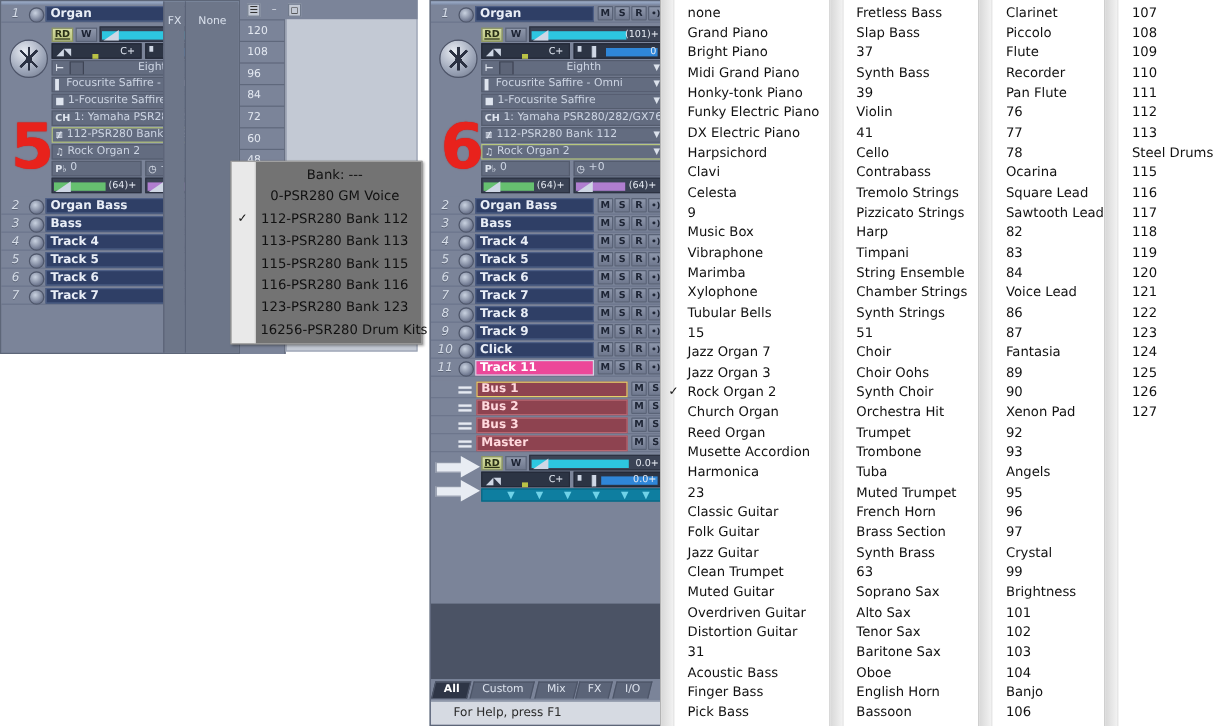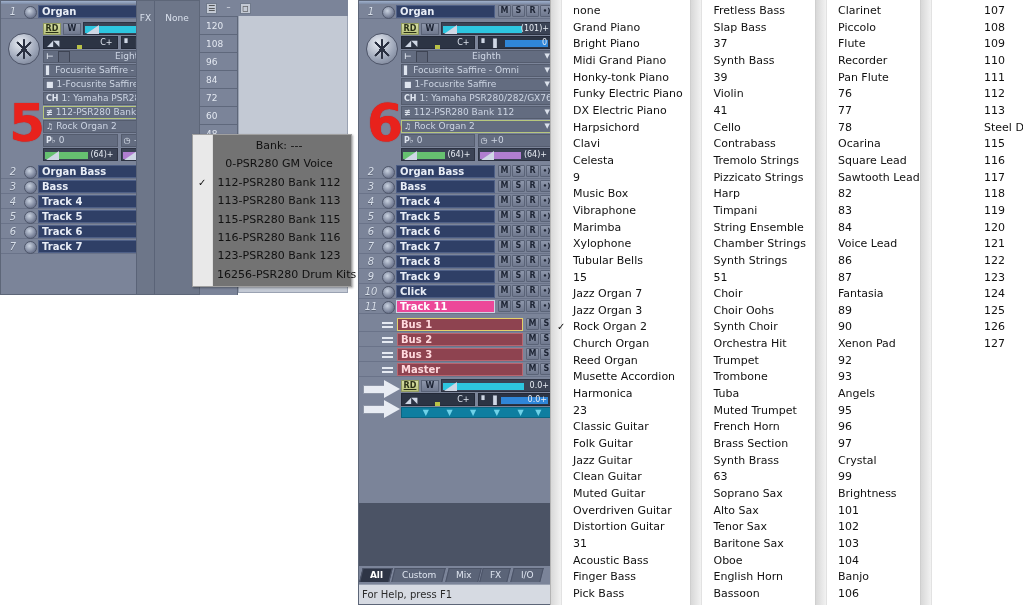--- a/index.html
+++ b/index.html
@@ -231,40 +231,40 @@
   .icol ul{ list-style:none;margin:0;padding:3px 0 0 0; position:relative;}
   .icol li{
     position:relative; padding:0 6px 0 22px;
     font-size:11px; line-height:16.65px; color:#111; white-space:nowrap;
     font-family:"DejaVu Sans","Liberation Sans",sans-serif;
   }
   .icol li .chk{ position:absolute; left:6px; top:0px; font-size:10px; }
   .icol.c1{ width:140px; }
   .icol.c2{ width:125px; }
   .icol.c3{ width:105px; }
-  .icol.c4{ width:103px;padding-left:41px; }
+  .icol.c4{ width:103px; }
   .icol + .icol{ border-left:1px solid #cfcfcf; }
 
   
   .tabs{
     position:absolute; left:0; bottom:22px; width:198px; height:16px;
     background:#7b8499; display:flex; align-items:flex-end; padding-left:2px;
   }
   .tab{
     height:14px; background:#5b6478; border:1px solid #4c5467;
     border-bottom:none; color:#dde3ee; font-size:9px;
     padding:0 7px 0 8px; line-height:13px;
     transform: skewX(-14deg); margin-right:2px;
   }
   .tab > span{ display:inline-block; transform: skewX(14deg); }
   .tab.active{ background:#2e3546; color:#ffffff; font-weight:bold; }
   .statusbar{
     position:absolute; left:0; bottom:0; width:198px; height:20px;
     background:#d6dae2; border-top:1px solid #9aa2b2;
-    color:#2b2b2b; font-size:10px; line-height:20px; padding-left:3px;
+    color:#2b2b2b; font-size:10px; line-height:20px; padding-left:19px;
     font-family:"DejaVu Sans","Liberation Sans",sans-serif;
   }
   .emptyarea{
     position:absolute; left:0; bottom:38px; width:198px; height:63px;
     background:#4b5365;
   }
   .bigarrow{
     position:absolute; left:4px; width:38px; height:17px;
   }
   .bigarrow .shaft{
@@ -852,21 +852,21 @@
           <li><span>Jazz Organ 3</span></li>
           <li><span class="chk">✓</span><span>Rock Organ 2</span></li>
           <li><span>Church Organ</span></li>
           <li><span>Reed Organ</span></li>
           <li><span>Musette Accordion</span></li>
           <li><span>Harmonica</span></li>
           <li><span>23</span></li>
           <li><span>Classic Guitar</span></li>
           <li><span>Folk Guitar</span></li>
           <li><span>Jazz Guitar</span></li>
-          <li><span>Clean Guitar</span></li>
+          <li><span>Clean Trumpet</span></li>
           <li><span>Muted Guitar</span></li>
           <li><span>Overdriven Guitar</span></li>
           <li><span>Distortion Guitar</span></li>
           <li><span>31</span></li>
           <li><span>Acoustic Bass</span></li>
           <li><span>Finger Bass</span></li>
           <li><span>Pick Bass</span></li>
         </ul>
       </div>
       <div class="icol c2">

